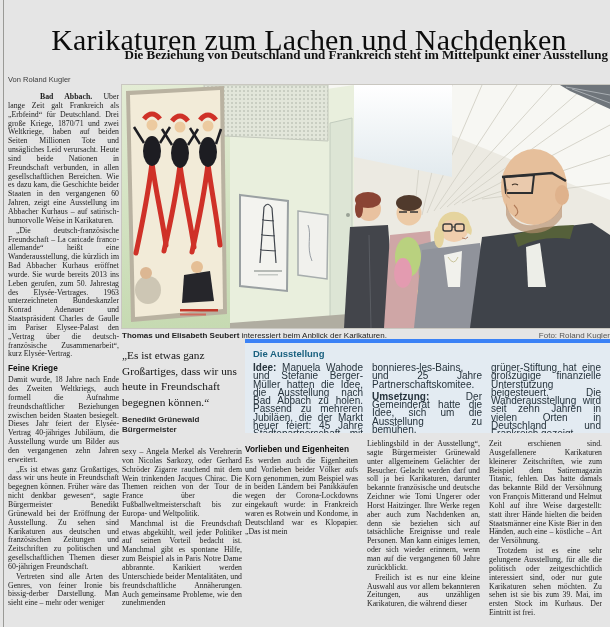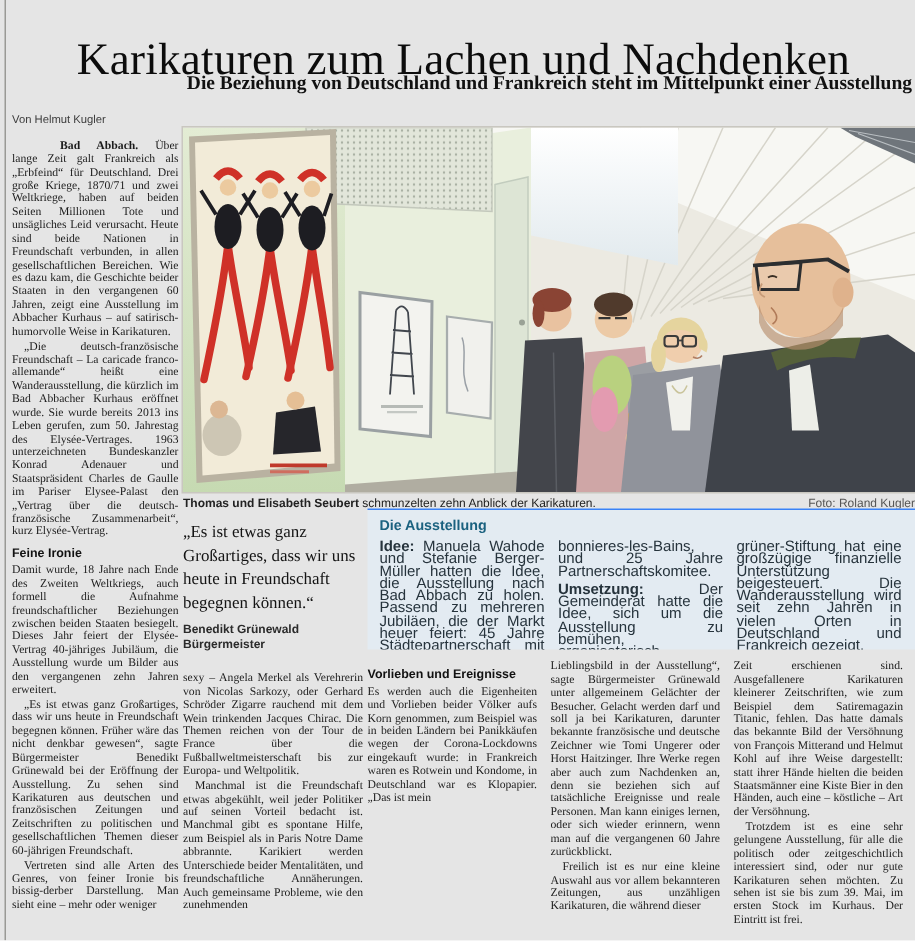--- a/index.html
+++ b/index.html
@@ -31,37 +31,37 @@
   .col2{left:122px;top:344px;width:120px;height:283px;}
   .col3{left:245px;top:440px;width:113px;height:187px;}
   .col4{left:367px;top:440px;width:113px;height:187px;}
   .col5{left:489px;top:440px;width:113px;height:187px;}
 
   .pullquote{font-size:11.3px;line-height:15.5px;text-align:left;color:#141414;margin:4px 0 5px 0;}
   .quote-attr{font-family:"Liberation Sans",sans-serif;font-weight:bold;font-size:8px;line-height:9.5px;
               color:#2b2b2b;margin-bottom:14px;}
 
   .infobox{position:absolute;left:245px;top:339px;width:365px;height:94px;background:#e3ebf2;
-           border-top:1px solid #3b82f6;box-sizing:border-box;padding:4px 8px 5px 8px;
+           border-top:4px solid #3b82f6;box-sizing:border-box;padding:4px 8px 5px 8px;
            font-family:"Liberation Sans",sans-serif;overflow:hidden;}
   .infobox h3{margin:1px 0 5px 0;font-size:9.5px;color:#1a617f;}
   .ib-cols{display:flex;gap:9px;}
   .ib-col{width:110px;font-size:10px;line-height:8.3px;text-align:justify;color:#26333c;}
   .ib-col p{margin:0 0 4px 0;}
   .ib-label{font-weight:bold;}
 </style>
 </head>
 <body>
 
 <div class="page">
   <div class="edge-rule"></div>
 
   <h1 class="headline">Karikaturen zum Lachen und Nachdenken</h1>
   <div class="subtitle">Die Beziehung von Deutschland und Frankreich steht im Mittelpunkt einer Ausstellung</div>
-  <div class="byline">Von Helmut Kugler</div>
+  <div class="byline">Von Roland Kugler</div>
 
   <div class="photo">
     <svg width="488" height="243" viewBox="0 0 488 243">
       <defs>
         <linearGradient id="wallG" x1="0" y1="0" x2="0" y2="1">
           <stop offset="0" stop-color="#e3ecd4"></stop>
             <stop offset="1" stop-color="#c6dab2"></stop>
         </linearGradient>
         <linearGradient id="skyG" x1="0" y1="0" x2="0" y2="1">
           <stop offset="0" stop-color="#ffffff"></stop>
@@ -192,28 +192,28 @@
           <path d="M380,92 L430,88 L444,96" stroke="#2c2e30" stroke-width="2.5" fill="none"></path>
         </g>
         <path d="M390,100 q3,-2 6,0" stroke="#3a2e24" stroke-width="1.2" fill="none"></path>
         <path d="M386,104 q-4,7 2,9" stroke="#c79b78" stroke-width="1.2" fill="none"></path>
         <path d="M392,120 Q399,127 393,131" stroke="#b07a58" stroke-width="1.1" fill="none"></path>
       </g>
     </svg>
   </div>
 
   <div class="caption">
-    <span><b>Thomas und Elisabeth Seubert</b><span> schmunzelten zehn Anblick der Karikaturen.</span></span>
+    <span><b>Thomas und Elisabeth Seubert</b><span> interessiert beim Anblick der Karikaturen.</span></span>
     <span class="credit">Foto: Roland Kugler</span>
   </div>
 
   <div class="bodycol col1">
     <p><span class="lead">Bad Abbach.</span> <span>Über lange Zeit galt Frankreich als „Erbfeind“ für Deutschland. Drei große Kriege, 1870/71 und zwei Weltkriege, haben auf beiden Seiten Millionen Tote und unsägliches Leid verursacht. Heute sind beide Nationen in Freundschaft verbunden, in allen gesellschaftlichen Bereichen. Wie es dazu kam, die Geschichte beider Staaten in den vergangenen 60 Jahren, zeigt eine Ausstellung im Abbacher Kurhaus – auf satirisch-humorvolle Weise in Karikaturen.</span></p>
     <p class="ind">„Die deutsch-französische Freundschaft – La caricade franco-allemande“ heißt eine Wanderausstellung, die kürzlich im Bad Abbacher Kurhaus eröffnet wurde. Sie wurde bereits 2013 ins Leben gerufen, zum 50. Jahrestag des Elysée-Vertrages. 1963 unterzeichneten Bundeskanzler Konrad Adenauer und Staatspräsident Charles de Gaulle im Pariser Elysee-Palast den „Vertrag über die deutsch-französische Zusammenarbeit“, kurz Elysée-Vertrag.</p>
-    <div class="subhead">Feine Ironie</div>
+    <div class="subhead">Feine Kriege</div>
     <p>Damit wurde, 18 Jahre nach Ende des Zweiten Weltkriegs, auch formell die Aufnahme freundschaftlicher Beziehungen zwischen beiden Staaten besiegelt. Dieses Jahr feiert der Elysée-Vertrag 40-jähriges Jubiläum, die Ausstellung wurde um Bilder aus den vergangenen zehn Jahren erweitert.</p>
     <p class="ind">„Es ist etwas ganz Großartiges, dass wir uns heute in Freundschaft begegnen können. Früher wäre das nicht denkbar gewesen“, sagte Bürgermeister Benedikt Grünewald bei der Eröffnung der Ausstellung. Zu sehen sind Karikaturen aus deutschen und französischen Zeitungen und Zeitschriften zu politischen und gesellschaftlichen Themen dieser 60-jährigen Freundschaft.</p>
     <p class="ind">Vertreten sind alle Arten des Genres, von feiner Ironie bis bissig-derber Darstellung. Man sieht eine – mehr oder weniger</p>
   </div>
 
   <div class="bodycol col2">
     <div class="pullquote">„Es ist etwas ganz Großartiges, dass wir uns heute in Freundschaft begegnen können.“</div>
     <div class="quote-attr">
       <div>Benedikt Grünewald</div>
       <div>Bürgermeister</div>
@@ -232,21 +232,21 @@
         <p>bonnieres-les-Bains, und 25 Jahre Partnerschaftskomitee.</p>
         <p><span class="ib-label">Umsetzung:</span><span> Der Gemeinderat hatte die Idee, sich um die Ausstellung zu bemühen, organisatorisch unterstützt. Die An-</span></p>
       </div>
       <div class="ib-col">
         <p>grüner-Stiftung hat eine großzügige finanzielle Unterstützung beigesteuert. Die Wanderausstellung wird seit zehn Jahren in vielen Orten in Deutschland und Frankreich gezeigt.</p>
       </div>
     </div>
   </div>
 
   <div class="bodycol col3">
-    <div class="subhead">Vorlieben und Ereignisse</div>
+    <div class="subhead">Vorlieben und Eigenheiten</div>
     <p>Es werden auch die Eigenheiten und Vorlieben beider Völker aufs Korn genommen, zum Beispiel was in beiden Ländern bei Panikkäufen wegen der Corona-Lockdowns eingekauft wurde: in Frankreich waren es Rotwein und Kondome, in Deutschland war es Klopapier. „Das ist mein</p>
   </div>
   <div class="bodycol col4">
     <p>Lieblingsbild in der Ausstellung“, sagte Bürgermeister Grünewald unter allgemeinem Gelächter der Besucher. Gelacht werden darf und soll ja bei Karikaturen, darunter bekannte französische und deutsche Zeichner wie Tomi Ungerer oder Horst Haitzinger. Ihre Werke regen aber auch zum Nachdenken an, denn sie beziehen sich auf tatsächliche Ereignisse und reale Personen. Man kann einiges lernen, oder sich wieder erinnern, wenn man auf die vergangenen 60 Jahre zurückblickt.</p>
     <p class="ind">Freilich ist es nur eine kleine Auswahl aus vor allem bekannteren Zeitungen, aus unzähligen Karikaturen, die während dieser</p>
   </div>
   <div class="bodycol col5">
     <p>Zeit erschienen sind. Ausgefallenere Karikaturen kleinerer Zeitschriften, wie zum Beispiel dem Satiremagazin Titanic, fehlen. Das hatte damals das bekannte Bild der Versöhnung von François Mitterand und Helmut Kohl auf ihre Weise dargestellt: statt ihrer Hände hielten die beiden Staatsmänner eine Kiste Bier in den Händen, auch eine – köstliche – Art der Versöhnung.</p>
     <p class="ind">Trotzdem ist es eine sehr gelungene Ausstellung, für alle die politisch oder zeitgeschichtlich interessiert sind, oder nur gute Karikaturen sehen möchten. Zu sehen ist sie bis zum 39. Mai, im ersten Stock im Kurhaus. Der Eintritt ist frei.</p>
   </div>

